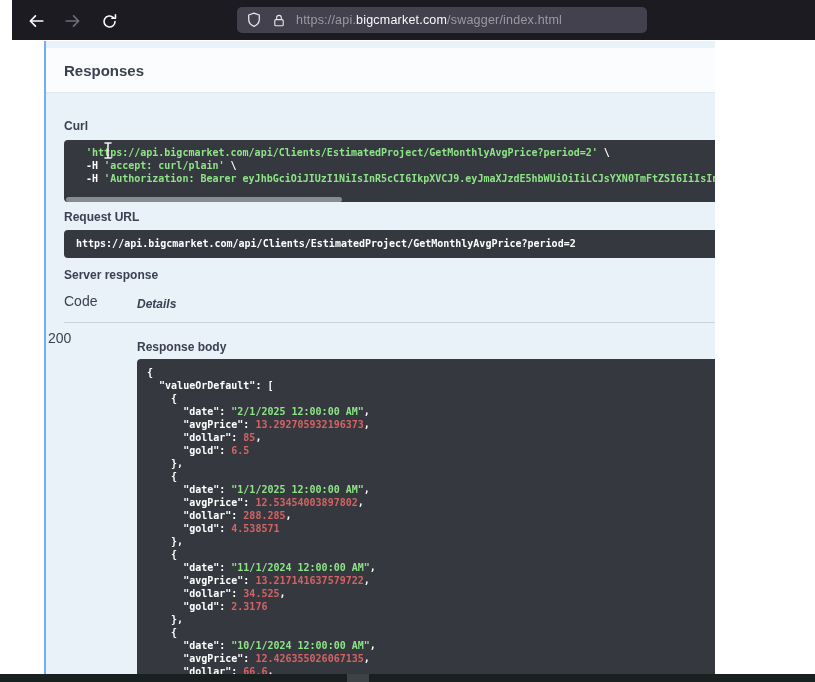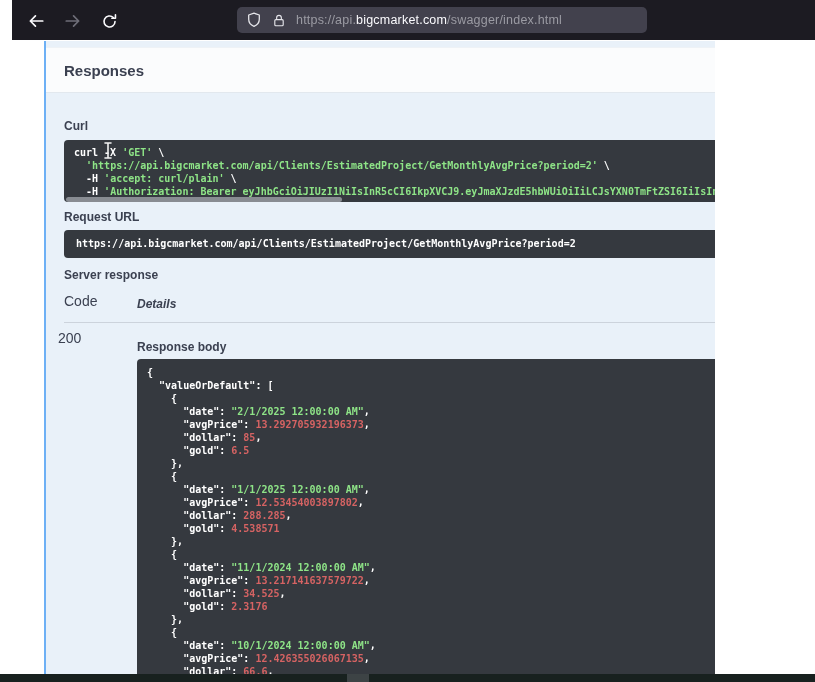--- a/index.html
+++ b/index.html
@@ -57,21 +57,21 @@
     background:#888c92; border-radius:3px; }
 
   .requrl-block{ left:18px; top:189px; right:0; height:28px; padding:0 0 0 12px; border-radius:4px 0 0 4px;
     display:flex; align-items:center; }
   .requrl-block .code-line{ line-height:28px; }
 
   .col-details{ left:91px; }
   .th-code{ position:absolute; left:18px; top:252px; font-size:14px; font-weight:400; color:var(--ink); }
   .th-details{ position:absolute; top:256px; font-size:12px; font-weight:700; color:var(--ink);font-style:italic; }
   .row-divider{ position:absolute; left:18px; right:0; top:281px; height:1px; background:#ccd3dc; }
-  .status-code{ position:absolute; left:12px; top:289px; font-size:14px; font-weight:400; color:var(--ink); }
+  .status-code{ position:absolute; left:2px; top:289px; font-size:14px; font-weight:400; color:var(--ink); }
   .respbody-label{ position:absolute; top:299px; font-size:12px; font-weight:700; color:var(--ink); }
   .resp-block{ left:91px; top:318px; right:0; bottom:0; padding:7px 0 0 10px; border-radius:4px 0 0 0; }
 
   
   .text-cursor{ position:absolute; left:103px; top:142px; width:10px; height:17px; }
 
   
   .taskbar{ position:absolute; left:0; top:674px; width:815px; height:8px; background:#18211f; }
   .taskbar-item{ position:absolute; left:347px; top:0; width:22px; height:8px; background:#3d4345; }
 </style>
@@ -114,21 +114,20 @@
   </div>
 
   <div class="opblock">
 
     <div class="section-header">
       <span class="title">Responses</span>
     </div>
 
     <div class="op-label" style="left:18px; top:78px;">Curl</div>
     <div class="codeblock curl-block">
-        <div class="code-line"><span class="seg-plain">curl -X </span><span class="seg-str">'GET'</span><span class="seg-plain"> \</span></div>
         <div class="code-line"><span class="seg-plain">  </span><span class="seg-str">'https://api.bigcmarket.com/api/Clients/EstimatedProject/GetMonthlyAvgPrice?period=2'</span><span class="seg-plain"> \</span></div>
         <div class="code-line"><span class="seg-plain">  -H </span><span class="seg-str">'accept: curl/plain'</span><span class="seg-plain"> \</span></div>
         <div class="code-line"><span class="seg-plain">  -H </span><span class="seg-str">'Authorization: Bearer eyJhbGciOiJIUzI1NiIsInR5cCI6IkpXVCJ9.eyJmaXJzdE5hbWUiOiIiLCJsYXN0TmFtZSI6IiIsInVuaXF1ZV9uYW1lIjoiMD</span></div>
       </div>
     <div class="curl-scrollbar"></div>
 
     <div class="op-label" style="left:18px; top:169px;">Request URL</div>
     <div class="codeblock requrl-block">
       <div class="code-line"><span class="seg-plain">https://api.bigcmarket.com/api/Clients/EstimatedProject/GetMonthlyAvgPrice?period=2</span></div>
     </div>

